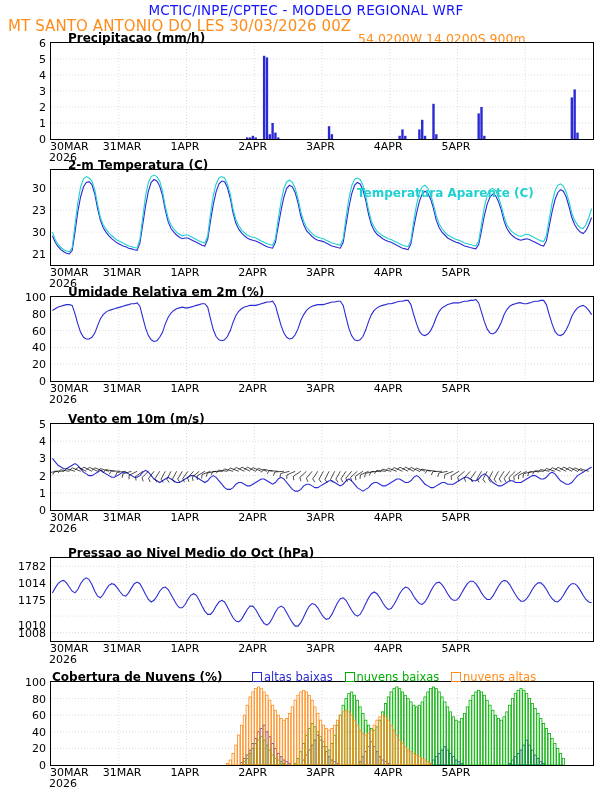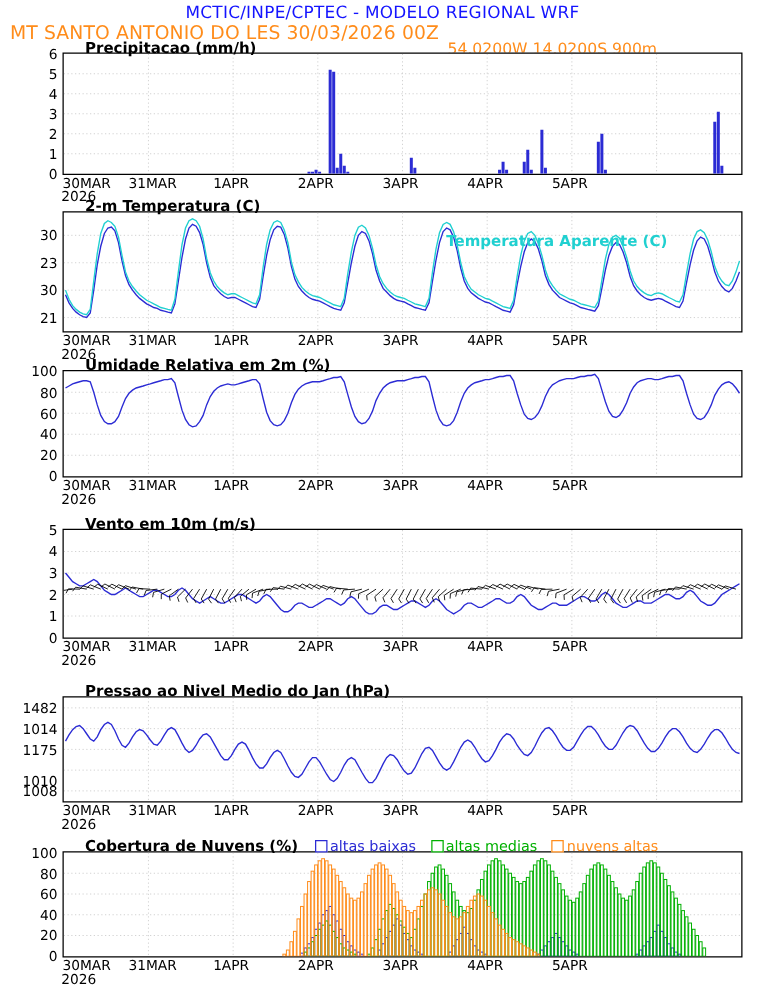--- a/index.html
+++ b/index.html
@@ -323,21 +323,21 @@
       <line x1="67.75" y1="0" x2="67.75" y2="83" stroke="#b9b9b9" stroke-width="0.5" stroke-dasharray="1,2"></line>
       <line x1="135.5" y1="0" x2="135.5" y2="83" stroke="#b9b9b9" stroke-width="0.5" stroke-dasharray="1,2"></line>
       <line x1="203.25" y1="0" x2="203.25" y2="83" stroke="#b9b9b9" stroke-width="0.5" stroke-dasharray="1,2"></line>
       <line x1="271" y1="0" x2="271" y2="83" stroke="#b9b9b9" stroke-width="0.5" stroke-dasharray="1,2"></line>
       <line x1="338.75" y1="0" x2="338.75" y2="83" stroke="#b9b9b9" stroke-width="0.5" stroke-dasharray="1,2"></line>
       <line x1="406.5" y1="0" x2="406.5" y2="83" stroke="#b9b9b9" stroke-width="0.5" stroke-dasharray="1,2"></line>
       <line x1="474.25" y1="0" x2="474.25" y2="83" stroke="#b9b9b9" stroke-width="0.5" stroke-dasharray="1,2"></line>
       <path d="M1.4 34.9 L4.2 29.9 L7.1 25.7 L9.9 23.2 L12.7 22.4 L15.5 24.9 L18.3 29.0 L21.2 33.2 L24.0 34.9 L26.8 31.5 L29.6 25.7 L32.5 21.6 L35.3 19.9 L38.1 21.6 L40.9 26.6 L43.8 33.2 L46.6 38.2 L49.4 39.8 L52.2 36.5 L55.0 31.5 L57.9 27.4 L60.7 25.7 L63.5 26.6 L66.3 29.9 L69.2 34.0 L72.0 37.3 L74.8 38.2 L77.6 34.9 L80.5 29.9 L83.3 25.7 L86.1 24.1 L88.9 25.7 L91.7 30.7 L94.6 36.5 L97.4 41.5 L100.2 44.0 L103.0 42.3 L105.9 38.2 L108.7 33.2 L111.5 29.9 L114.3 29.0 L117.2 31.5 L120.0 36.5 L122.8 41.5 L125.6 46.5 L128.4 49.8 L131.3 49.8 L134.1 46.5 L136.9 41.5 L139.7 37.3 L142.6 35.7 L145.4 37.3 L148.2 42.3 L151.0 48.1 L153.8 53.1 L156.7 56.4 L159.5 56.4 L162.3 53.1 L165.1 48.1 L168.0 44.0 L170.8 42.3 L173.6 44.0 L176.4 49.0 L179.3 54.8 L182.1 59.8 L184.9 63.1 L187.7 63.9 L190.5 61.4 L193.4 56.4 L196.2 51.5 L199.0 48.1 L201.8 48.1 L204.7 51.5 L207.5 56.4 L210.3 61.4 L213.1 65.6 L216.0 67.2 L218.8 64.7 L221.6 59.8 L224.4 54.0 L227.2 49.8 L230.1 48.1 L232.9 49.8 L235.7 54.8 L238.5 59.8 L241.4 64.7 L244.2 68.1 L247.0 68.1 L249.8 64.7 L252.7 58.9 L255.5 53.1 L258.3 48.1 L261.1 45.6 L263.9 46.5 L266.8 49.8 L269.6 54.8 L272.4 58.9 L275.2 61.4 L278.1 60.6 L280.9 56.4 L283.7 50.6 L286.5 44.8 L289.3 40.7 L292.2 39.8 L295.0 42.3 L297.8 47.3 L300.6 52.3 L303.5 56.4 L306.3 58.1 L309.1 56.4 L311.9 51.5 L314.8 45.6 L317.6 39.8 L320.4 35.7 L323.2 34.0 L326.0 35.7 L328.9 39.8 L331.7 44.8 L334.5 49.0 L337.3 51.5 L340.2 50.6 L343.0 46.5 L345.8 41.5 L348.6 35.7 L351.5 31.5 L354.3 29.0 L357.1 29.9 L359.9 33.2 L362.7 38.2 L365.6 42.3 L368.4 45.6 L371.2 46.5 L374.0 44.0 L376.9 39.0 L379.7 33.2 L382.5 28.2 L385.3 24.9 L388.2 24.1 L391.0 26.6 L393.8 30.7 L396.6 35.7 L399.4 39.8 L402.3 42.3 L405.1 42.3 L407.9 39.8 L410.7 34.9 L413.6 29.9 L416.4 25.7 L419.2 23.2 L422.0 23.2 L424.8 25.7 L427.7 29.9 L430.5 34.9 L433.3 39.0 L436.1 41.5 L439.0 41.5 L441.8 38.2 L444.6 33.2 L447.4 28.2 L450.3 24.1 L453.1 22.4 L455.9 23.2 L458.7 26.6 L461.5 31.5 L464.4 36.5 L467.2 40.7 L470.0 43.2 L472.8 43.2 L475.7 40.7 L478.5 36.5 L481.3 31.5 L484.1 27.4 L487.0 24.9 L489.8 24.9 L492.6 27.4 L495.4 31.5 L498.2 36.5 L501.1 40.7 L503.9 43.2 L506.7 44.0 L509.5 41.5 L512.4 37.3 L515.2 32.4 L518.0 28.2 L520.8 25.7 L523.7 25.7 L526.5 28.2 L529.3 32.4 L532.1 37.3 L534.9 41.5 L537.8 44.0 L540.6 44.8 " fill="none" stroke="#2b2bd4" stroke-width="1.1"></path>
     </svg>
   </div>
-<div class="plabel" style="left:68px;top:546px;">Pressao ao Nivel Medio do Jan (hPa)</div>
+<div class="plabel" style="left:68px;top:546px;">Pressao ao Nivel Medio do Oct (hPa)</div>
 
 <div class="panel" id="p5" style="top:681px;height:85px;">
     <svg width="542" height="83">
       <line x1="0" y1="66.4" x2="542" y2="66.4" stroke="#b9b9b9" stroke-width="0.5" stroke-dasharray="1,2"></line>
       <line x1="0" y1="49.8" x2="542" y2="49.8" stroke="#b9b9b9" stroke-width="0.5" stroke-dasharray="1,2"></line>
       <line x1="0" y1="33.2" x2="542" y2="33.2" stroke="#b9b9b9" stroke-width="0.5" stroke-dasharray="1,2"></line>
       <line x1="0" y1="16.599999999999994" x2="542" y2="16.599999999999994" stroke="#b9b9b9" stroke-width="0.5" stroke-dasharray="1,2"></line>
       <line x1="67.75" y1="0" x2="67.75" y2="83" stroke="#b9b9b9" stroke-width="0.5" stroke-dasharray="1,2"></line>
       <line x1="135.5" y1="0" x2="135.5" y2="83" stroke="#b9b9b9" stroke-width="0.5" stroke-dasharray="1,2"></line>
       <line x1="203.25" y1="0" x2="203.25" y2="83" stroke="#b9b9b9" stroke-width="0.5" stroke-dasharray="1,2"></line>
@@ -591,24 +591,24 @@
       <rect x="358.79270833333334" y="69.72" width="2.2583333333333333" height="13.280000000000001" fill="none" stroke="#ff8c1a" stroke-width="0.8"></rect>
       <rect x="361.615625" y="71.38" width="2.2583333333333333" height="11.620000000000005" fill="none" stroke="#ff8c1a" stroke-width="0.8"></rect>
       <rect x="364.43854166666665" y="73.04" width="2.2583333333333333" height="9.959999999999994" fill="none" stroke="#ff8c1a" stroke-width="0.8"></rect>
       <rect x="367.26145833333334" y="74.7" width="2.2583333333333333" height="8.299999999999997" fill="none" stroke="#ff8c1a" stroke-width="0.8"></rect>
       <rect x="370.084375" y="76.36" width="2.2583333333333333" height="6.640000000000001" fill="none" stroke="#ff8c1a" stroke-width="0.8"></rect>
       <rect x="372.90729166666665" y="78.02" width="2.2583333333333333" height="4.980000000000004" fill="none" stroke="#ff8c1a" stroke-width="0.8"></rect>
       <rect x="375.73020833333334" y="79.68" width="2.2583333333333333" height="3.319999999999993" fill="none" stroke="#ff8c1a" stroke-width="0.8"></rect>
       <rect x="378.553125" y="81.34" width="2.2583333333333333" height="1.6599999999999966" fill="none" stroke="#ff8c1a" stroke-width="0.8"></rect>
     </svg>
   </div>
-<div class="plabel" style="left:68px;top:670px;">Cobertura de Nuvens (%)</div>
+<div class="plabel" style="left:52px;top:670px;">Cobertura de Nuvens (%)</div>
 <div class="legend" style="left:252px;top:670px;">
   <span class="sw" style="border-color:#2b2bd4;"></span><span style="color:#2b2bd4">altas baixas</span>
-  <span class="sw" style="border-color:#00b000;margin-left:8px;"></span><span style="color:#00b000">altas medias</span>
+  <span class="sw" style="border-color:#00b000;margin-left:8px;"></span><span style="color:#00b000">nuvens baixas</span>
   <span class="sw" style="border-color:#ff8c1a;margin-left:8px;"></span><span style="color:#ff8c1a">nuvens altas</span>
 </div>
 
 <div id="overlays">
     <div class="ylab" style="left: 0px; width: 46px; top: 134px;">0</div>
     <div class="ylab" style="left: 0px; width: 46px; top: 118px;">1</div>
     <div class="ylab" style="left: 0px; width: 46px; top: 102px;">2</div>
     <div class="ylab" style="left: 0px; width: 46px; top: 86px;">3</div>
     <div class="ylab" style="left: 0px; width: 46px; top: 70px;">4</div>
     <div class="ylab" style="left: 0px; width: 46px; top: 54px;">5</div>
@@ -658,21 +658,21 @@
     <div class="xlab" style="left: 170.5px; top: 511px;">1APR</div>
     <div class="xlab" style="left: 238.25px; top: 511px;">2APR</div>
     <div class="xlab" style="left: 306px; top: 511px;">3APR</div>
     <div class="xlab" style="left: 373.75px; top: 511px;">4APR</div>
     <div class="xlab" style="left: 441.5px; top: 511px;">5APR</div>
     <div class="yearlab" style="left: 49px; top: 522px;">2026</div>
     <div class="ylab" style="left: 0px; width: 46px; top: 627.7px;">1008</div>
     <div class="ylab" style="left: 0px; width: 46px; top: 620px;">1010</div>
     <div class="ylab" style="left: 0px; width: 46px; top: 594.5px;">1175</div>
     <div class="ylab" style="left: 0px; width: 46px; top: 577.9px;">1014</div>
-    <div class="ylab" style="left: 0px; width: 46px; top: 561.3px;">1482</div>
+    <div class="ylab" style="left: 0px; width: 46px; top: 561.3px;">1782</div>
     <div class="xlab" style="left: 50px; top: 642px;">30MAR</div>
     <div class="xlab" style="left: 102.75px; top: 642px;">31MAR</div>
     <div class="xlab" style="left: 170.5px; top: 642px;">1APR</div>
     <div class="xlab" style="left: 238.25px; top: 642px;">2APR</div>
     <div class="xlab" style="left: 306px; top: 642px;">3APR</div>
     <div class="xlab" style="left: 373.75px; top: 642px;">4APR</div>
     <div class="xlab" style="left: 441.5px; top: 642px;">5APR</div>
     <div class="yearlab" style="left: 49px; top: 653px;">2026</div>
     <div class="ylab" style="left: 0px; width: 46px; top: 760px;">0</div>
     <div class="ylab" style="left: 0px; width: 46px; top: 743.4px;">20</div>

